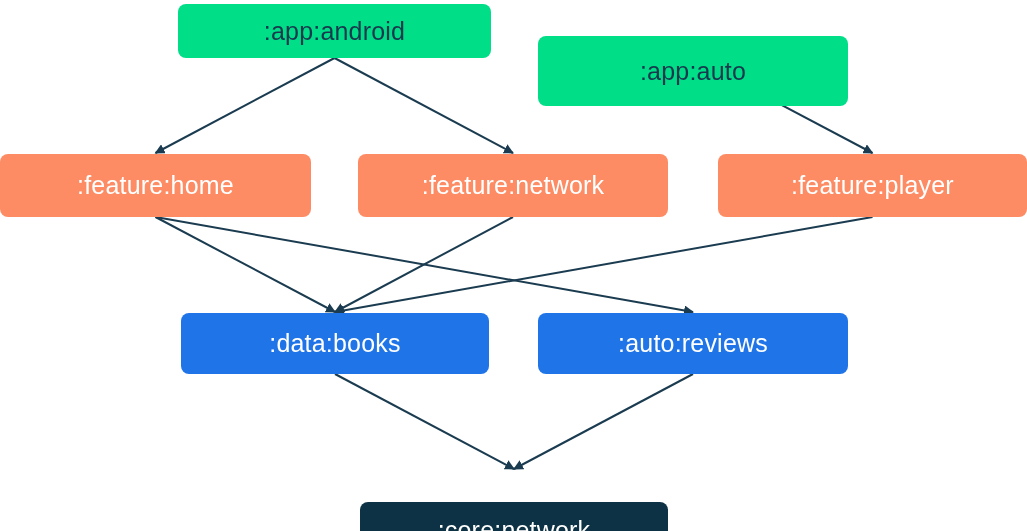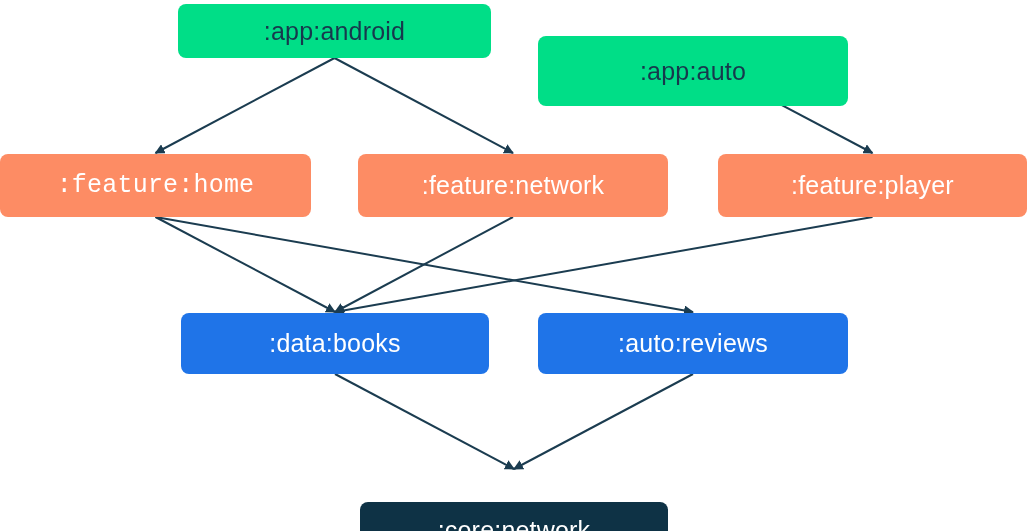--- a/index.html
+++ b/index.html
@@ -44,21 +44,21 @@
     white-space: nowrap;
     box-sizing: border-box;
   }
   .type-app     { background: var(--c-app);     color: var(--c-text-on-app); }
   .type-feature { background: var(--c-feature); color: var(--c-text-light); }
   .type-data    { background: var(--c-data);    color: var(--c-text-light); }
   .type-core    { background: var(--c-core);    color: var(--c-text-light); }
 
   .n-app-android     { left: 178px; top: 4px;   width: 313px; height: 54px; }
   .n-app-auto        { left: 538px; top: 4px;   width: 310px; height: 70px; margin-top: 32px; }
-  .n-feature-home    { left: 0px;   top: 154px; width: 311px; height: 63px; font-family: Liberation Mono, monospace; }
+  .n-feature-home    { left: 0px;   top: 154px; width: 311px; height: 63px; }
   .n-feature-reviews { left: 358px; top: 154px; width: 310px; height: 63px; }
   .n-feature-player  { left: 718px; top: 154px; width: 309px; height: 63px; }
   .n-data-books      { left: 181px; top: 313px; width: 308px; height: 61px; }
   .n-data-reviews    { left: 538px; top: 313px; width: 310px; height: 61px; }
   .n-core-network    { left: 360px; top: 470px; width: 308px; height: 57px; margin-top: 32px; }
 </style>
 </head>
 <body>
 
 <div class="canvas">

